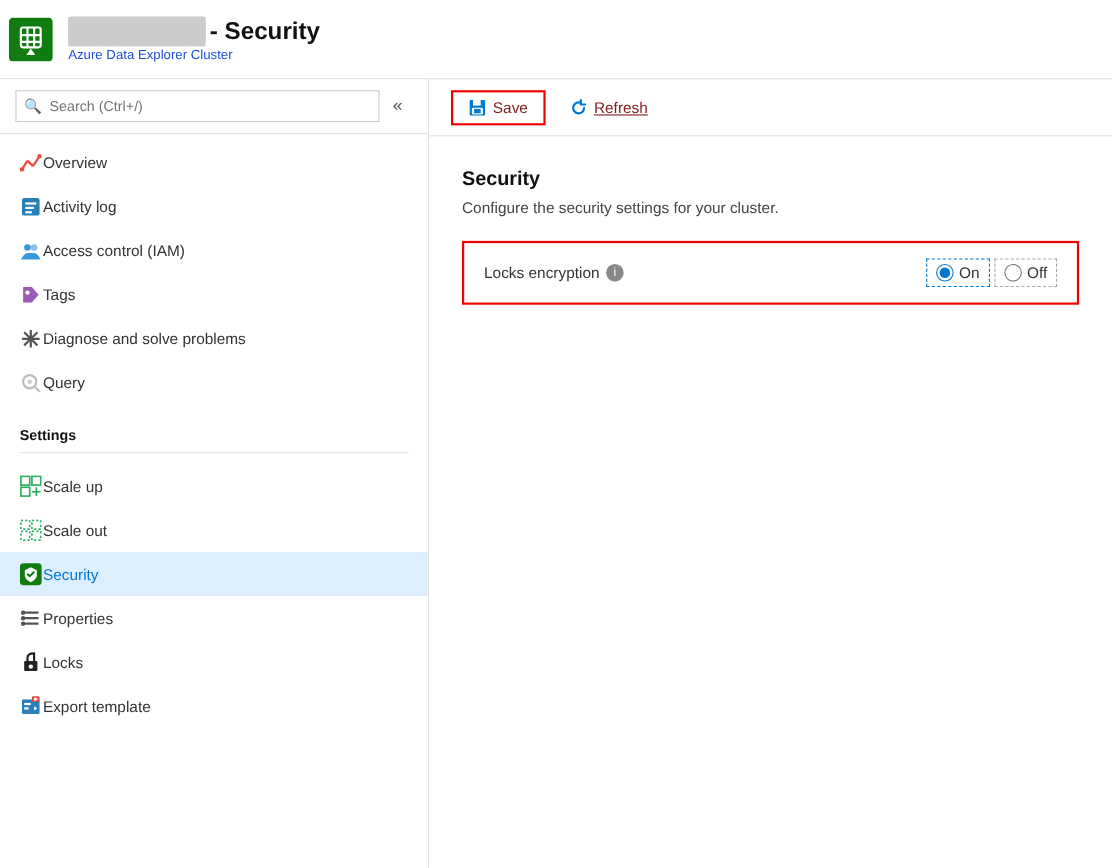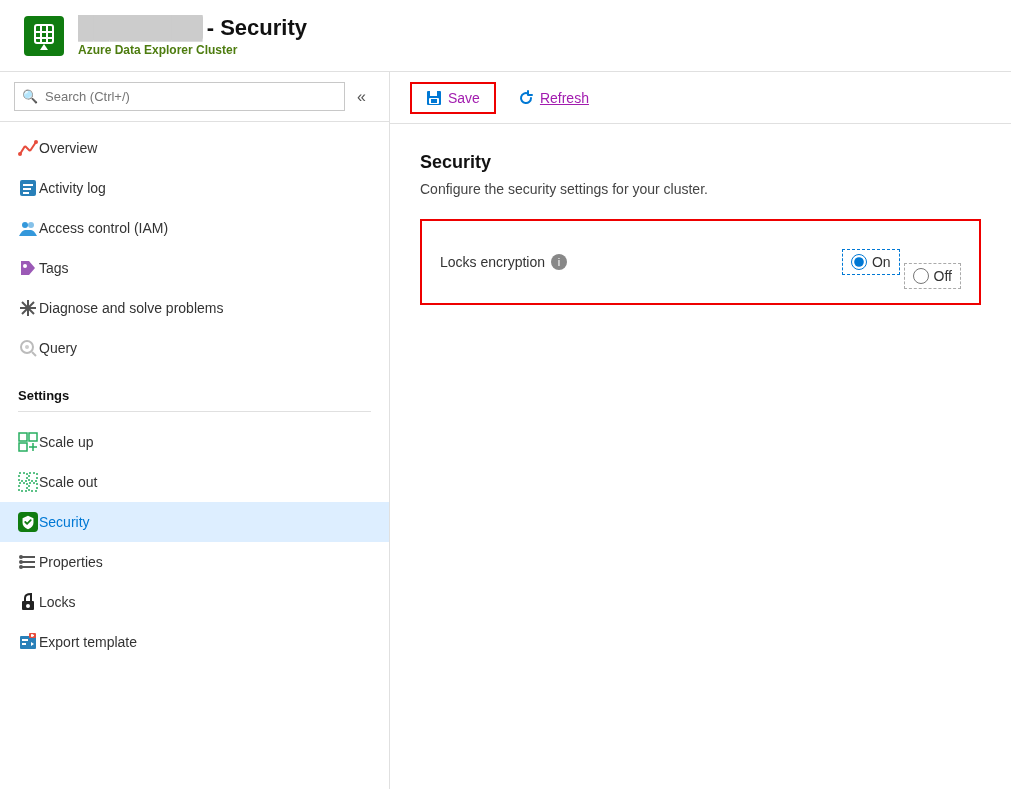--- a/index.html
+++ b/index.html
@@ -2,41 +2,40 @@
 <html><head>
   <meta charset="utf-8">
   <style>
     * { box-sizing: border-box; margin: 0; padding: 0; }
     body { font-family: 'Segoe UI', Arial, sans-serif; font-size: 14px; color: #333; background: #fff; width: 1011px; height: 789px; overflow: hidden; display: flex; flex-direction: column; }
 
     
     .header {
       display: flex;
       align-items: center;
-      padding: 12px 24px;
+      padding: 12px 8px;
       border-bottom: 1px solid #e0e0e0;
       height: 72px;
       background: #fff;
     }
     .header-icon {
       width: 40px;
       height: 40px;
       margin-right: 14px;
       flex-shrink: 0;
     }
     .header-title {
       font-size: 22px;
       font-weight: 600;
       color: #111;
     }
     .header-subtitle {
       font-size: 12px;
-      color: #4d7c0f;
+      color: #1d4ed8;
       margin-top: 2px;
-      font-weight: bold;
     }
 
     
     .main-layout {
       display: flex;
       flex: 1;
       overflow: hidden;
     }
 
     
@@ -135,21 +134,21 @@
     }
     .toolbar-btn {
       display: flex;
       align-items: center;
       gap: 6px;
       padding: 6px 14px;
       font-size: 14px;
       cursor: pointer;
       border: 1.5px solid #c00;
       background: #fff;
-      color: #a21caf;
+      color: #7f1d1d;
       font-weight: 500;
     }
     .toolbar-btn.save-btn {
       border: 2px solid #e00;
     }
     .toolbar-btn.refresh-btn {
       border: none;
       background: none;
       text-decoration: underline;
     }
@@ -207,21 +206,20 @@
       display: flex;
       align-items: center;
       gap: 5px;
       font-size: 14px;
       cursor: pointer;
       padding: 4px 8px;
       border: 1.5px dashed #0078d4;
     }
     .radio-option.off-option {
       border: 1.5px dashed #aaa;
-      margin-top: 28px;
     }
     .radio-option input[type="radio"] {
       accent-color: #0078d4;
       width: 16px;
       height: 16px;
       cursor: pointer;
     }
   </style>
 </head>
 <body>

